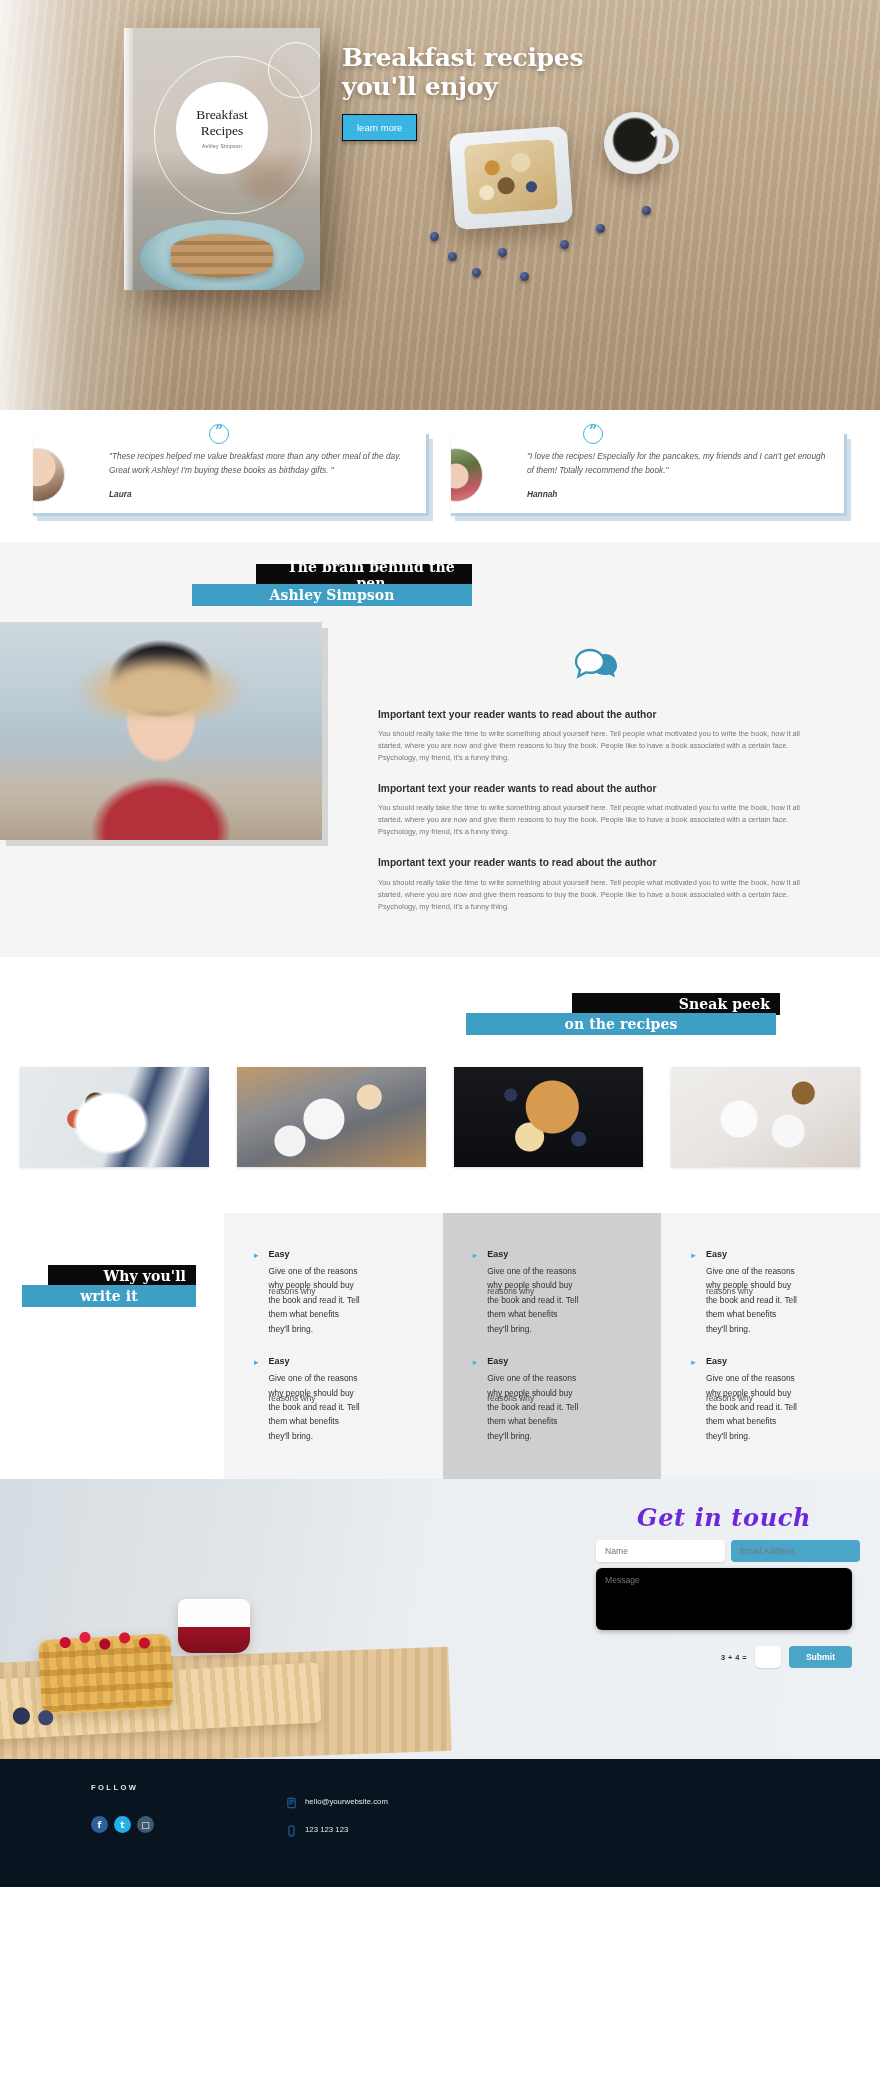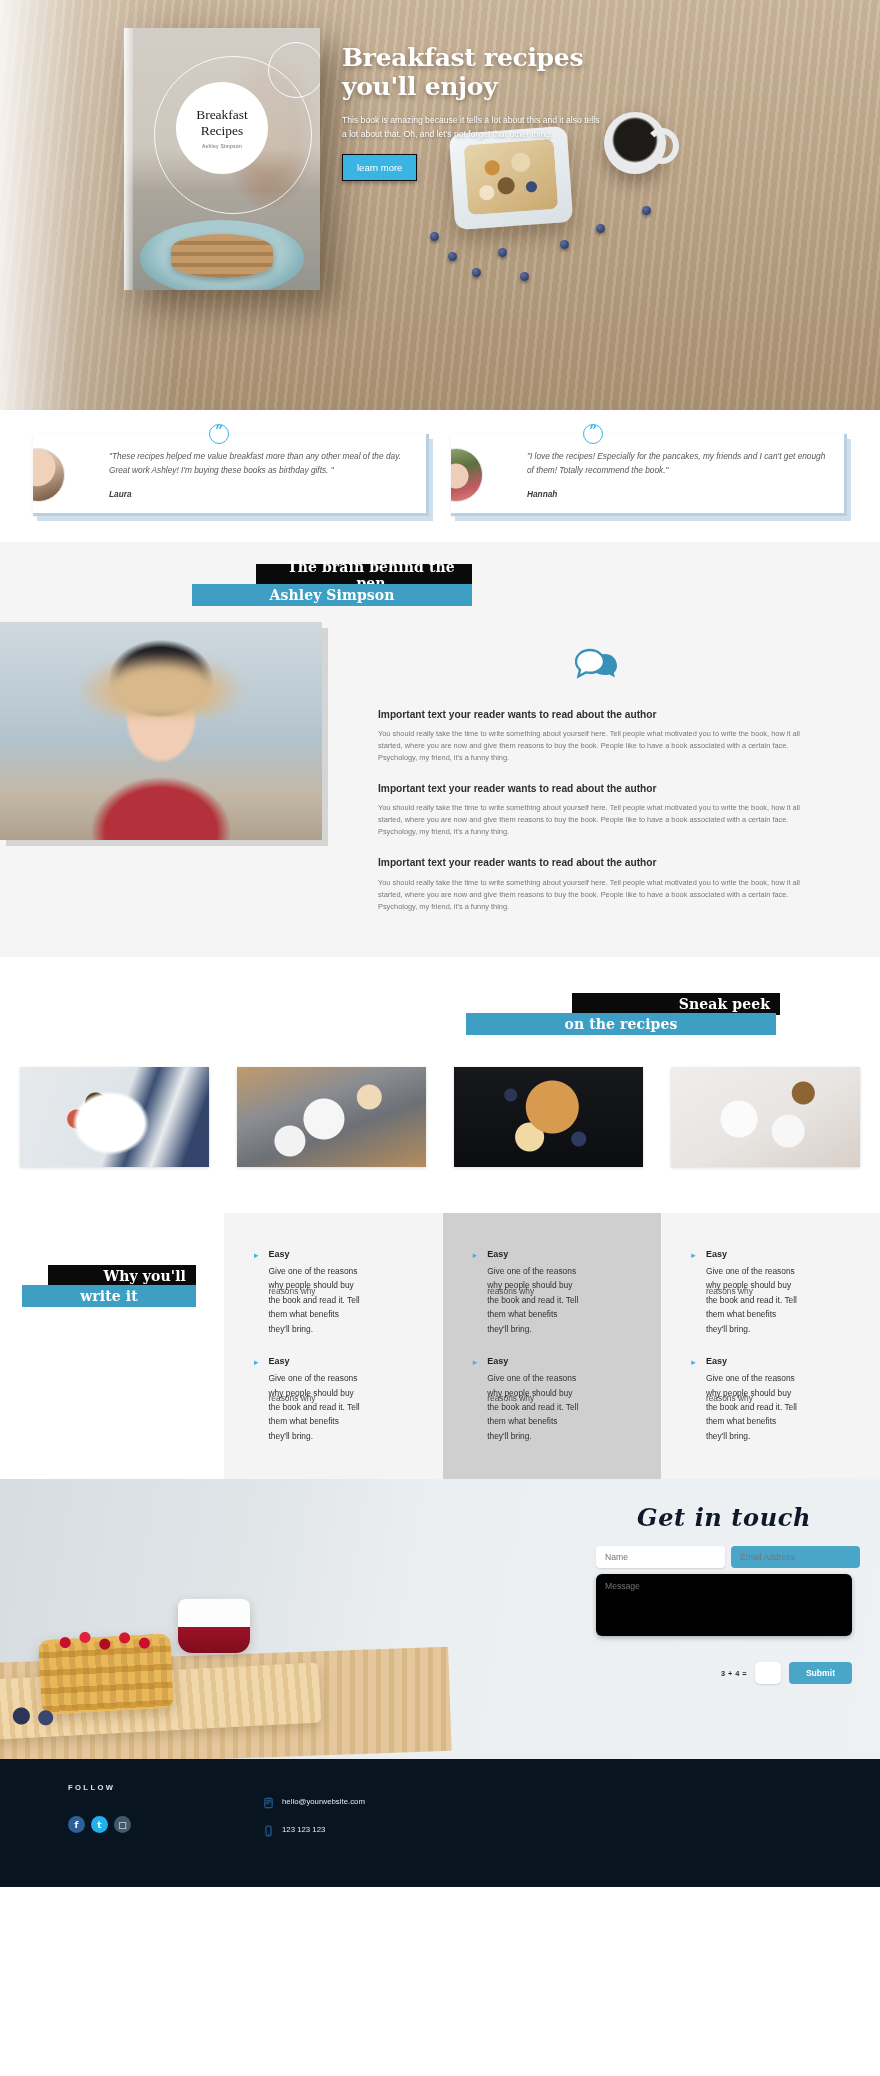--- a/index.html
+++ b/index.html
@@ -283,50 +283,50 @@
               border-radius:8px 8px 14px 14px;
               background: linear-gradient(180deg,#fdfdfd 0 52%, #9d1226 52%, #7e0d1d 100%);
               box-shadow:0 4px 10px rgba(80,60,40,.25); }
   .ws-blue { position:absolute; left:6px; bottom:28px; width:64px; height:30px;
               background: radial-gradient(circle at 24% 50%, #2b3557 0 8px, transparent 9px),
                           radial-gradient(circle at 62% 56%, #3a4670 0 7px, transparent 8px); }
 
   .contact-form { position:absolute; right:28px; top:24px; width:256px; }
   .git {
     font-family:"DejaVu Serif", serif; font-style:italic; font-weight:700;
-    font-size:24px; color:#0f172a; text-align:center; margin-bottom:14px;
+    font-size:24px; color:#6d28d9; text-align:center; margin-bottom:8px;
     letter-spacing:.6px;
   }
   .row2 { display:flex; gap:6px; }
   .fld {
     height:22px; border-radius:4px; font-size:8.6px; padding:8px 9px;
     border:none; outline:none; display:flex; align-items:center;
     font-family:"Liberation Sans", sans-serif;
   }
   .f-name { flex:1; background:#fff; color:#8b9196; box-shadow:0 1px 2px rgba(0,0,0,.12); }
   .f-email { flex:1; background:#4aa6c9; color:#fff; }
   .f-msg {
     margin-top:6px; width:100%; height:62px; background:#000; color:#e9e9e9;
     border-radius:6px; border:none; outline:none; padding:7px 9px; font-size:8.6px;
     font-family:"Liberation Sans", sans-serif; resize:none;
     box-shadow:0 2px 5px rgba(0,0,0,.28);
   }
-  .row3 { margin-top:22px; display:flex; align-items:center; justify-content:flex-end; gap:8px; }
+  .row3 { margin-top:12px; display:flex; align-items:center; justify-content:flex-end; gap:8px; }
   .cap-label { font-size:7.4px; color:#2b2f33; font-weight:700; letter-spacing:.4px; }
   .cap-input { width:26px; height:22px; border-radius:5px; background:#fff; border:none; outline:none;
                box-shadow:0 1px 2px rgba(0,0,0,.14); }
   .submit-btn {
     background:#4aa6c9; color:#fff; border:none; border-radius:4px;
     font-size:8.6px; font-weight:700; padding:6px 17px; cursor:pointer;
     font-family:"Liberation Sans", sans-serif;
   }
 
   
   .footer { background:#081420; padding:24px 0 34px; position:relative; }
-  .footer-grid { display:flex; padding-left:68px; }
+  .footer-grid { display:flex; padding-left:91px; }
   .f-col-follow { width:196px; }
   .follow-title { color:#dfe6ec; font-size:7.6px; letter-spacing:2.4px; font-weight:700; }
   .socials { margin-top:24px; display:flex; gap:6px; }
   .soc { width:17px; height:17px; border-radius:50%; display:flex; align-items:center;
          justify-content:center; color:#fff; font-size:9px; font-weight:700;
          font-family:"DejaVu Sans", sans-serif; cursor:pointer; }
   .soc-fb { background:#2d5f9a; }
   .soc-tw { background:#22b0ec; }
   .soc-ig { background:#3f5a6e; }
   .f-col { color:#e3e9ee; font-size:7.8px; line-height:1; }
@@ -365,22 +365,20 @@
       <div class="book-label">
         <div class="bt">Breakfast</div>
         <div class="bt">Recipes</div>
         <div class="ba">Ashley Simpson</div>
       </div>
       <div class="book-spine"></div>
     </div>
 
     <div class="hero-copy">
       <h1 class="hero-title">Breakfast recipes you'll enjoy</h1>
-      <p class="hero-sub">This book is amazing because it tells a lot about this and it also tells a lot about that. Oh, and let's not forget
-that other thing.</p>
       <button class="learn-more">learn more</button>
     </div>
   </section>
 
   <section class="testimonials">
     <div class="tcard first">
       <div class="quote-mark">”</div>
       <div class="tcard-inner">
         <div class="tavatar tav1"></div>
         <div class="tquote">"These recipes helped me value breakfast more than any other meal of the day. Great work Ashley! I'm buying these books as birthday gifts. "</div>

